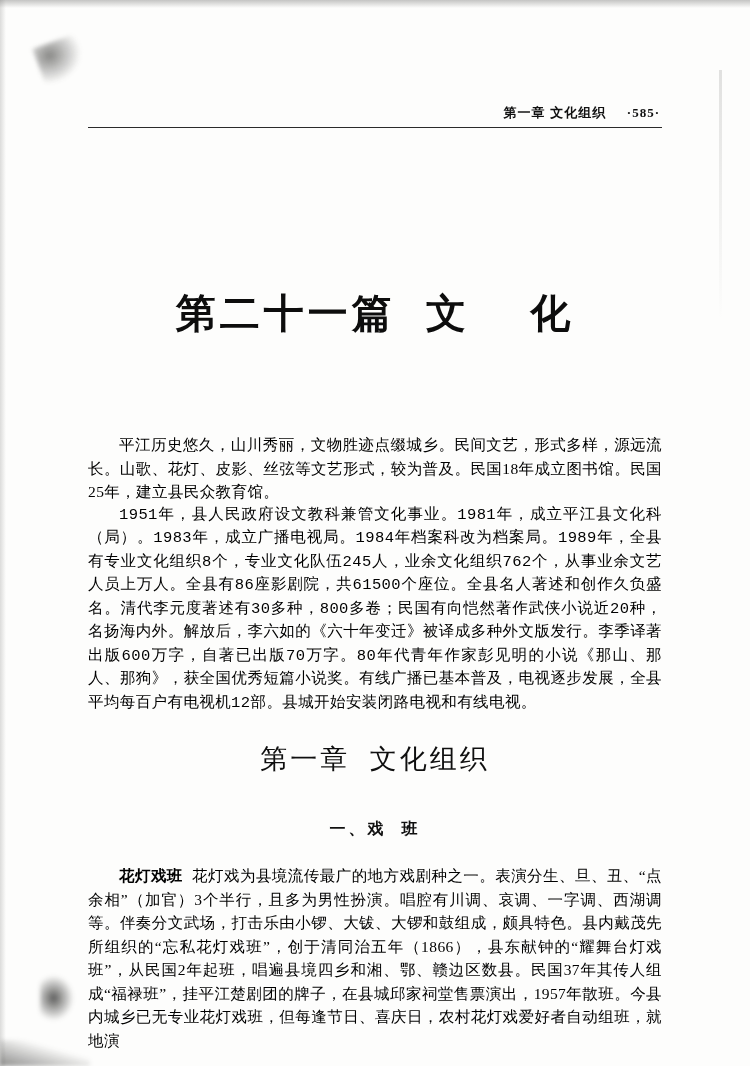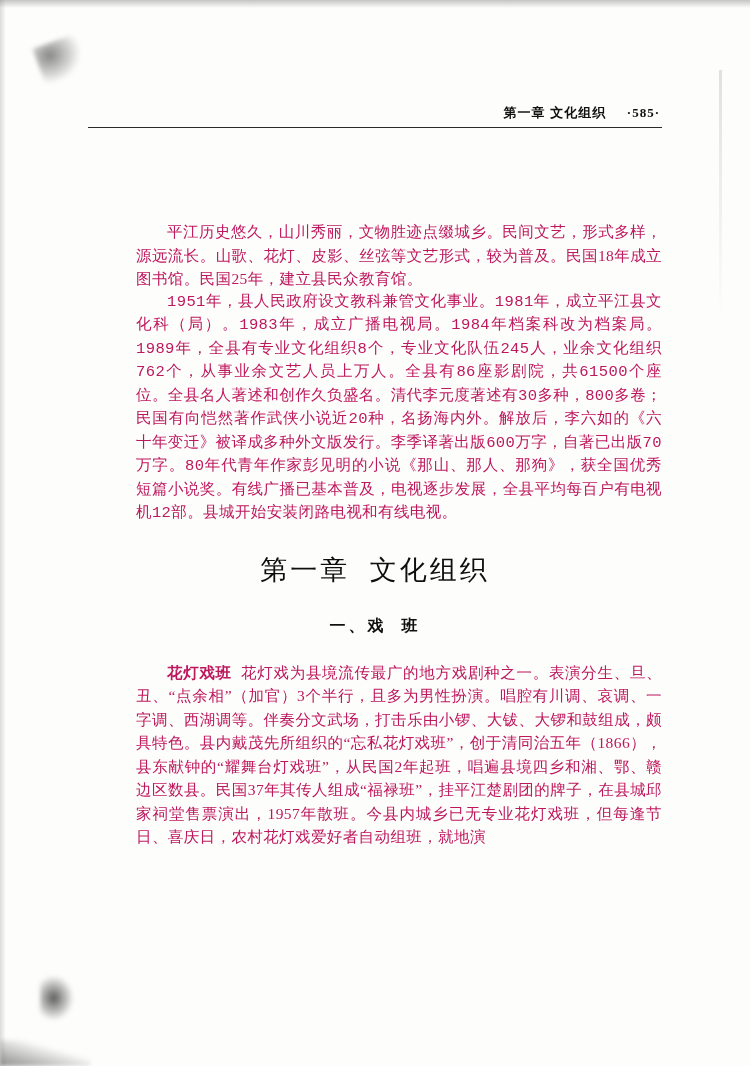--- a/index.html
+++ b/index.html
@@ -85,22 +85,21 @@
   }
 
   .body-block { margin-top: 92px; }
 
   p.body {
     font-size: 15.5px;
     line-height: 23.5px;
     letter-spacing: 0.4px;
     text-align: justify;
     text-indent: 2em;
-    color: #be185d;
-    margin-left: 48px;
+    color: #000000;
   }
   p.body + p.body { margin-top: 0; font-family: Liberation Mono, monospace; }
 
   .chapter-heading {
     margin-top: 26px;
     text-align: center;
     font-family: "Liberation Serif", serif;
     font-weight: normal;
     font-size: 27px;
     letter-spacing: 3px;
@@ -113,21 +112,21 @@
     text-align: center;
     font-family: "Liberation Sans", sans-serif;
     font-weight: bold;
     font-size: 20px;
     letter-spacing: 2px;
     color: #0f0f0f;
     white-space: pre;
   }
 
   .subsection-heading {
-    margin-top: 28px;
+    margin-top: 42px;
     text-align: center;
     font-family: "Liberation Sans", sans-serif;
     font-weight: bold;
     font-size: 16px;
     letter-spacing: 3px;
     color: #101010;
     white-space: pre;
   }
 
   .lead-term {
@@ -150,20 +149,21 @@
   <div class="artifact art-right-edge"></div>
 
   <div class="page-inner">
 
     <div class="running-header">
       <span>第一章  文化组织</span>
       <span class="page-no">·585·</span>
     </div>
     <hr class="header-rule">
 
+    <h1 class="part-title">第二十一篇  文    化</h1>
 
     <div class="body-block">
       <p class="body">平江历史悠久，山川秀丽，文物胜迹点缀城乡。民间文艺，形式多样，源远流长。山歌、花灯、皮影、丝弦等文艺形式，较为普及。民国18年成立图书馆。民国25年，建立县民众教育馆。</p>
       <p class="body">1951年，县人民政府设文教科兼管文化事业。1981年，成立平江县文化科（局）。1983年，成立广播电视局。1984年档案科改为档案局。1989年，全县有专业文化组织8个，专业文化队伍245人，业余文化组织762个，从事业余文艺人员上万人。全县有86座影剧院，共61500个座位。全县名人著述和创作久负盛名。清代李元度著述有30多种，800多卷；民国有向恺然著作武侠小说近20种，名扬海内外。解放后，李六如的《六十年变迁》被译成多种外文版发行。李季译著出版600万字，自著已出版70万字。80年代青年作家彭见明的小说《那山、那人、那狗》，获全国优秀短篇小说奖。有线广播已基本普及，电视逐步发展，全县平均每百户有电视机12部。县城开始安装闭路电视和有线电视。</p>
     </div>
 
     <h2 class="chapter-heading">第一章  文化组织</h2>
 
 
     <h4 class="subsection-heading">一、戏  班</h4>

